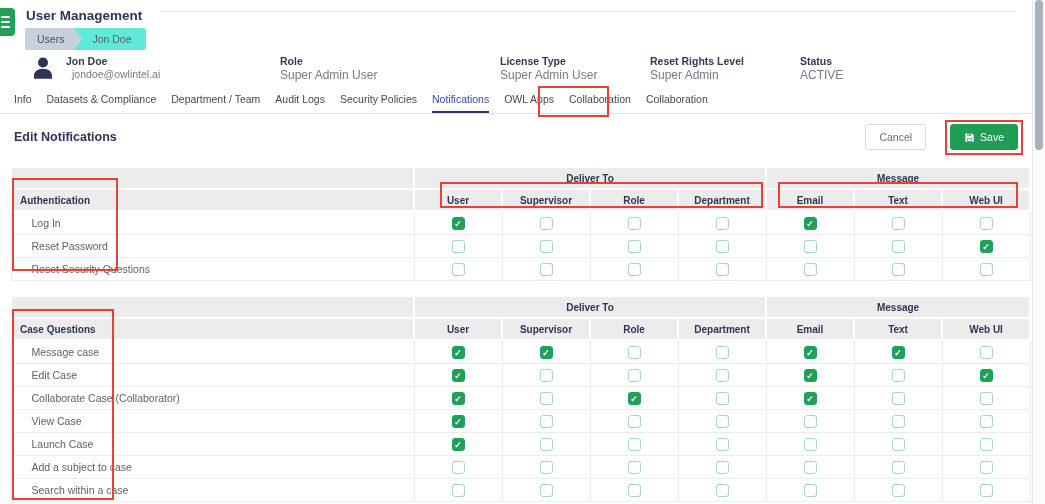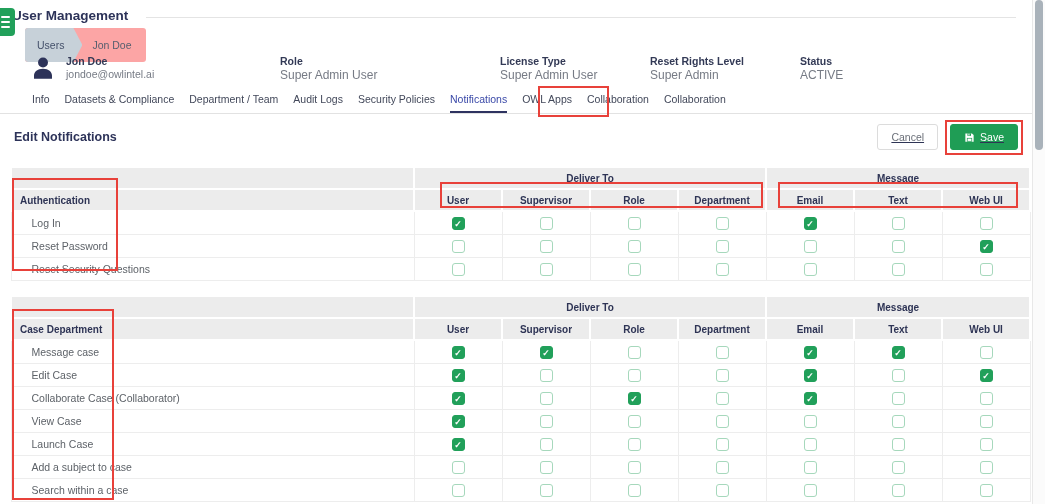--- a/index.html
+++ b/index.html
@@ -1,56 +1,56 @@
 <!DOCTYPE html>
 <html><head>
 <meta charset="utf-8">
 <style>
   html,body{margin:0;padding:0;background:#fff;}
   .screen{position:relative;width:1045px;height:504px;overflow:hidden;background:#fff;
           font-family:"Liberation Sans",sans-serif;color:#2e3455;}
   .main{position:absolute;left:0;top:0;width:1032px;}
 
   
-  .title-row{display:flex;align-items:center;padding:9px 14px 0 12px;}
+  .title-row{display:flex;align-items:flex-start;padding:9px 14px 0 26px;}
   .app-icon{position:absolute;left:-7px;top:8px;width:22px;height:28px;background:#21a05a;
             border-radius:4px;display:flex;flex-direction:column;justify-content:center;gap:3px;
             padding-left:8px;box-sizing:border-box;}
   .app-icon i{display:block;width:9px;height:2px;background:#fff;border-radius:1px;}
   h1{font-size:13.5px;line-height:14px;margin:0;font-weight:bold;color:#2d3359;}
   .title-rule{flex:1;height:1px;background:#e4e4e4;margin:2px 2px 0 18px;}
 
   
   .breadcrumb-row{margin:5px 0 0 25px;height:18px;}
-  .breadcrumb{display:inline-flex;align-items:stretch;background:#fca5a5;border-radius:3px;
-              overflow:hidden;height:34px;font-size:10.5px;color:#44506a;}
+  .breadcrumb{display:inline-flex;align-items:stretch;background:#5eead4;border-radius:3px;
+              overflow:hidden;height:22px;font-size:10.5px;color:#44506a;}
   .crumb-users{background:#c7d1d9;display:flex;align-items:center;padding:0 18px 0 12px;
                clip-path:polygon(0 0,calc(100% - 9px) 0,100% 50%,calc(100% - 9px) 100%,0 100%);}
   .crumb-current{display:flex;align-items:center;padding:0 14px 0 10px;color:#555e6e;}
 
   
   .user-summary{position:relative;margin-top:8px;height:30px;}
   .avatar{position:absolute;left:30px;top:1px;}
   .u-name{position:absolute;left:66px;top:1px;font-size:10.5px;font-weight:bold;color:#333a56;line-height:13px;}
-  .u-email{position:absolute;left:66px;top:14px;font-size:10.5px;color:#767b85;line-height:13px;}
+  .u-email{position:absolute;left:72px;top:14px;font-size:10.5px;color:#767b85;line-height:13px;}
   .ufield{position:absolute;top:1px;}
   .ufield .lab{font-size:10.5px;font-weight:bold;color:#333a56;line-height:13px;}
   .ufield .val{font-size:12px;color:#767b85;line-height:13px;margin-top:1px;}
 
   
   .tabs{margin-top:2px;height:28px;border-bottom:1px solid #e2e2e2;display:flex;gap:15px;
-        padding-left:32px;box-sizing:border-box;}
+        padding-left:14px;box-sizing:border-box;}
   .tab{display:flex;align-items:center;font-size:10.5px;color:#42485a;cursor:pointer;height:100%;
        border-bottom:2px solid transparent;box-sizing:border-box;white-space:nowrap;}
   .tab.active{color:#3a49a8;border-bottom-color:#2e3360;}
 
   
   .section-head{display:flex;justify-content:space-between;align-items:center;padding:8px 14px 0 14px;height:30px;}
   h2{font-size:12.5px;margin:0;font-weight:bold;color:#2d3359;}
-  .actions{display:flex;align-items:flex-end;gap:12px;text-decoration:underline;}
+  .actions{display:flex;align-items:flex-end;gap:24px;}
   .btn{font-family:inherit;font-size:10.5px;border-radius:3px;padding:6px 13px;cursor:pointer;line-height:12px;}
   .btn-cancel{background:#fff;border:1px solid #dcdcdc;color:#6a6f78;}
   .btn-save{background:#1f9d55;border:1px solid #1f9d55;color:#fff;display:inline-flex;align-items:center;gap:5px;}
 
   
   .tables-wrap{margin-top:14px;}
   table.ntable{border-collapse:collapse;table-layout:fixed;width:1019px;margin:0 0 14px 10px;}
   table.ntable th{background:#ececec;border:2px solid #fff;font-size:10px;color:#2e3455;
                   font-weight:bold;height:20px;padding:0;text-align:center;}
   table.ntable th.cat{text-align:left;padding-left:8px;}
@@ -227,21 +227,21 @@
             <col style="width: 88px;">
             <col style="width: 88px;">
           </colgroup>
           <thead>
             <tr>
               <th></th>
               <th colspan="4">Deliver To</th>
               <th colspan="3">Message</th>
             </tr>
             <tr>
-              <th class="cat">Case Department</th>
+              <th class="cat">Case Questions</th>
               <th>User</th>
               <th>Supervisor</th>
               <th>Role</th>
               <th>Department</th>
               <th>Email</th>
               <th>Text</th>
               <th>Web UI</th>
             </tr>
           </thead>
           <tbody>

